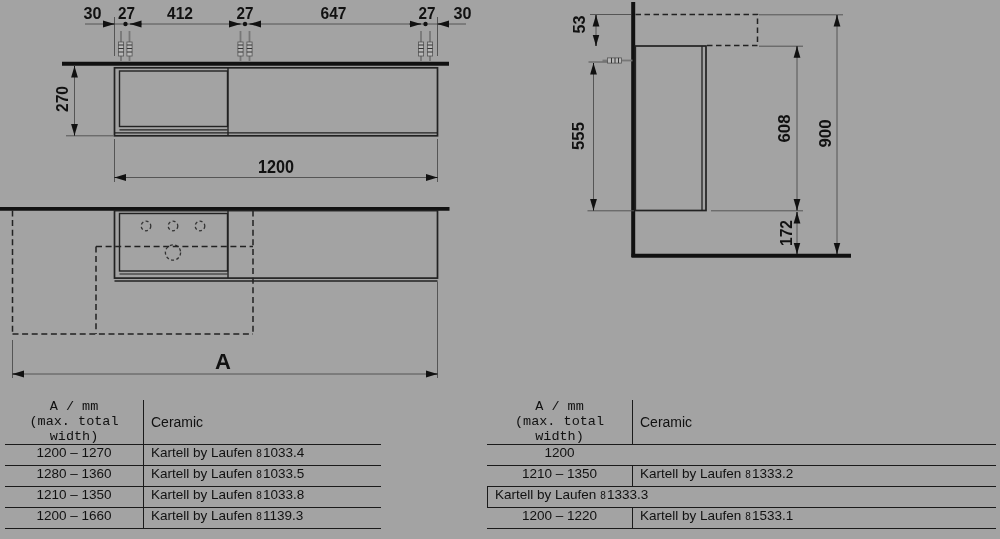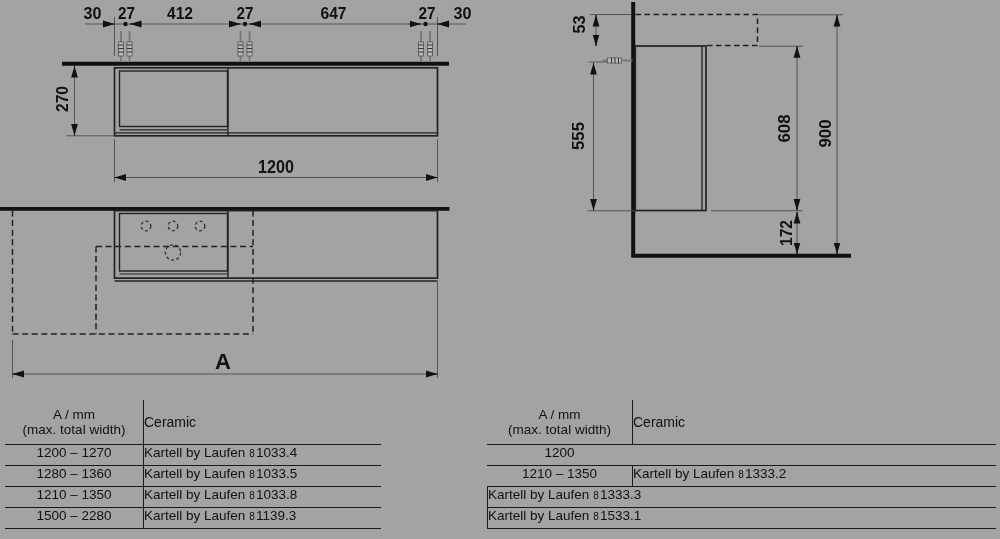--- a/index.html
+++ b/index.html
@@ -14,22 +14,22 @@
   .dimA  { font-size:22px; }
 
   
   .tbl { position:absolute; top:400px; font-size:13.5px; color:#111; }
   .tbl-l { left:5px;  width:376px; }
   .tbl-r { left:487px; width:509px; }
   .thead { display:flex; height:43.5px; border-bottom:1.6px solid #1a1a1a; }
   .trow  { display:flex; height:20.1px; border-bottom:1.6px solid #1a1a1a; }
   .c1 { width:138px; text-align:center; flex:none; }
   .tbl-r .c1 { width:145px; }
-  .c2 { flex:1; border-left:1.6px solid #1a1a1a; white-space:nowrap; }
-  .thead .c1 { display:flex; flex-direction:column; justify-content:center; line-height:15px; }
+  .c2 { flex:1; border-left:1.6px solid #1a1a1a; padding-left:7px; white-space:nowrap; }
+  .thead .c1 { display:flex; flex-direction:column; justify-content:center; line-height:15px;font-family:Liberation Mono, monospace; }
   .thead .c2 { display:flex; align-items:center; font-size:14px; }
   .ser { font-size:10px; margin:0 1px 0 4px; }
 </style>
 </head>
 <body>
 
 <div class="page">
 
 <svg width="1000" height="396" viewBox="0 0 1000 396">
   <defs>
@@ -202,21 +202,21 @@
   </div>
   <div class="trow">
     <div class="c1">1280 – 1360</div>
     <div class="c2"><span>Kartell by Laufen</span><span class="ser">8</span><span>1033.5</span><span></span></div>
   </div>
   <div class="trow">
     <div class="c1">1210 – 1350</div>
     <div class="c2"><span>Kartell by Laufen</span><span class="ser">8</span><span>1033.8</span><span></span></div>
   </div>
   <div class="trow">
-    <div class="c1">1500 – 2280</div>
+    <div class="c1">1200 – 1660</div>
     <div class="c2"><span>Kartell by Laufen</span><span class="ser">8</span><span>1139.3</span><span></span></div>
   </div>
 </div>
 
 <div class="tbl tbl-r">
   <div class="thead">
     <div class="c1">
       <span>A / mm</span>
       <span>(max. total width)</span>
     </div>
@@ -226,17 +226,18 @@
     <div class="c1">1200</div>
   </div>
   <div class="trow">
     <div class="c1">1210 – 1350</div>
     <div class="c2"><span>Kartell by Laufen</span><span class="ser">8</span><span>1333.2</span><span></span></div>
   </div>
   <div class="trow">
     <div class="c2"><span>Kartell by Laufen</span><span class="ser">8</span><span>1333.3</span><span></span></div>
   </div>
   <div class="trow">
+    <div class="c1">1200 – 1220</div>
     <div class="c2"><span>Kartell by Laufen</span><span class="ser">8</span><span>1533.1</span><span></span></div>
   </div>
 </div>
 
 </div>
 
 </body></html>

